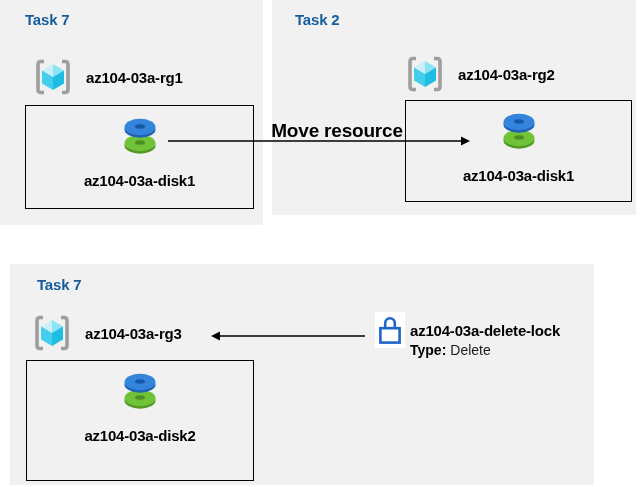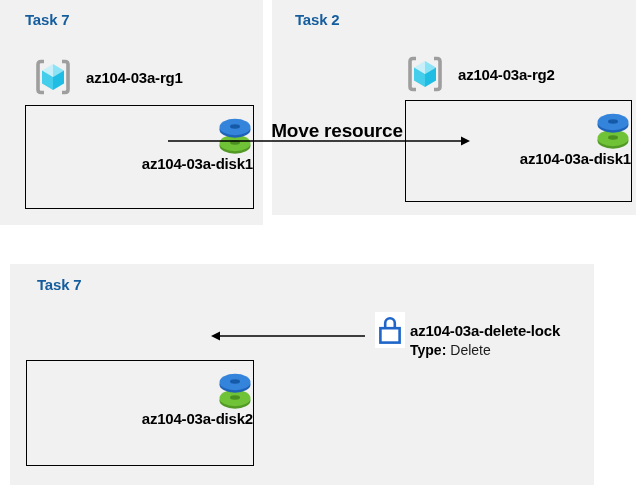--- a/index.html
+++ b/index.html
@@ -30,24 +30,24 @@
   .panel-3{left:10px;top:264px;width:584px;height:221px;}
   .task-heading{position:absolute;font-size:15px;font-weight:bold;color:var(--task-heading);letter-spacing:-0.2px;}
   .h1{left:25px;top:11px;}
   .h2{left:295px;top:11px;}
   .h3{left:37px;top:276px;}
   .rg-row{position:absolute;display:flex;align-items:center;gap:13px;height:40px;}
   .rg1{left:33px;top:57px;}
   .rg2{left:405px;top:54px;justify-content:flex-end;}
   .rg3{left:32px;top:313px;}
   .rg-label{font-size:15px;font-weight:bold;color:#000;letter-spacing:-0.2px;white-space:nowrap;}
-  .resource-box{position:absolute;border:1.5px solid var(--box-border);display:flex;flex-direction:column;align-items:flex-end;padding-top:10px;gap:1px;}
+  .resource-box{position:absolute;border:1.5px solid var(--box-border);display:flex;flex-direction:column;align-items:center;padding-top:10px;gap:18px;}
   .box1{left:25px;top:105px;width:229px;height:104px;}
   .box2{left:405px;top:100px;width:227px;height:102px;}
-  .box3{left:26px;top:360px;width:228px;height:106px;}
+  .box3{left:26px;top:360px;width:228px;height:121px;}
   .disk-label{font-size:15px;font-weight:bold;color:#000;letter-spacing:-0.2px;white-space:nowrap;}
   .move-label{position:absolute;left:257px;top:120px;width:160px;text-align:center;font-size:19px;font-weight:bold;color:#000;letter-spacing:-0.2px;}
   .arrow{position:absolute;}
   .arrow-1{left:168px;top:134px;}
   .arrow-2{left:211px;top:329px;}
   .lock-backdrop{position:absolute;left:375px;top:312px;width:30px;height:36px;background:#ffffff;display:flex;align-items:center;justify-content:center;}
   .lock-text{position:absolute;left:410px;top:322px;color:#000;}
   .lock-name{font-size:15px;font-weight:bold;letter-spacing:-0.2px;white-space:nowrap;}
   .lock-type{font-size:14px;margin-top:3px;white-space:nowrap;}
   .lock-type .t-label{font-weight:bold;}
@@ -86,20 +86,31 @@
       <path class="bracket" d="M11 4.5 H8 Q5 4.5 5 7.5 V32.5 Q5 35.5 8 35.5 H11"></path>
       <path class="bracket" d="M29 4.5 H32 Q35 4.5 35 7.5 V32.5 Q35 35.5 32 35.5 H29"></path>
       <polygon points="20,7 9,13.5 20,20" style="fill:var(--cube-light)"></polygon>
       <polygon points="20,7 31,13.5 20,20" style="fill:var(--cube-mid)"></polygon>
       <polygon points="9,13.5 20,20 20,33 9,26.5" style="fill:var(--cube-face-l)"></polygon>
       <polygon points="31,13.5 20,20 20,33 31,26.5" style="fill:var(--cube-face-r)"></polygon>
     </svg>
     <span class="rg-label">az104-03a-rg2</span>
   </div>
 
+  <div class="rg-row rg3">
+    <svg width="40" height="40" viewBox="0 0 40 40">
+      <path class="bracket" d="M11 4.5 H8 Q5 4.5 5 7.5 V32.5 Q5 35.5 8 35.5 H11"></path>
+      <path class="bracket" d="M29 4.5 H32 Q35 4.5 35 7.5 V32.5 Q35 35.5 32 35.5 H29"></path>
+      <polygon points="20,7 9,13.5 20,20" style="fill:var(--cube-light)"></polygon>
+      <polygon points="20,7 31,13.5 20,20" style="fill:var(--cube-mid)"></polygon>
+      <polygon points="9,13.5 20,20 20,33 9,26.5" style="fill:var(--cube-face-l)"></polygon>
+      <polygon points="31,13.5 20,20 20,33 31,26.5" style="fill:var(--cube-face-r)"></polygon>
+    </svg>
+    <span class="rg-label">az104-03a-rg3</span>
+  </div>
 
   <div class="resource-box box1">
     <svg width="36" height="38" viewBox="0 0 36 38">
       <ellipse cx="18" cy="29.5" rx="15.5" ry="8.3" style="fill:var(--disk-green-dark)"></ellipse>
       <ellipse cx="18" cy="27" rx="15.5" ry="8.3" style="fill:var(--disk-green)"></ellipse>
       <ellipse cx="18" cy="26.5" rx="5" ry="2.2" style="fill:var(--disk-green-hole)"></ellipse>
       <ellipse cx="18" cy="13.5" rx="15.5" ry="8.3" style="fill:var(--disk-blue-dark)"></ellipse>
       <ellipse cx="18" cy="11" rx="15.5" ry="8.3" style="fill:var(--disk-blue)"></ellipse>
       <ellipse cx="18" cy="10.5" rx="5" ry="2.2" style="fill:var(--disk-blue-hole)"></ellipse>
     </svg>

